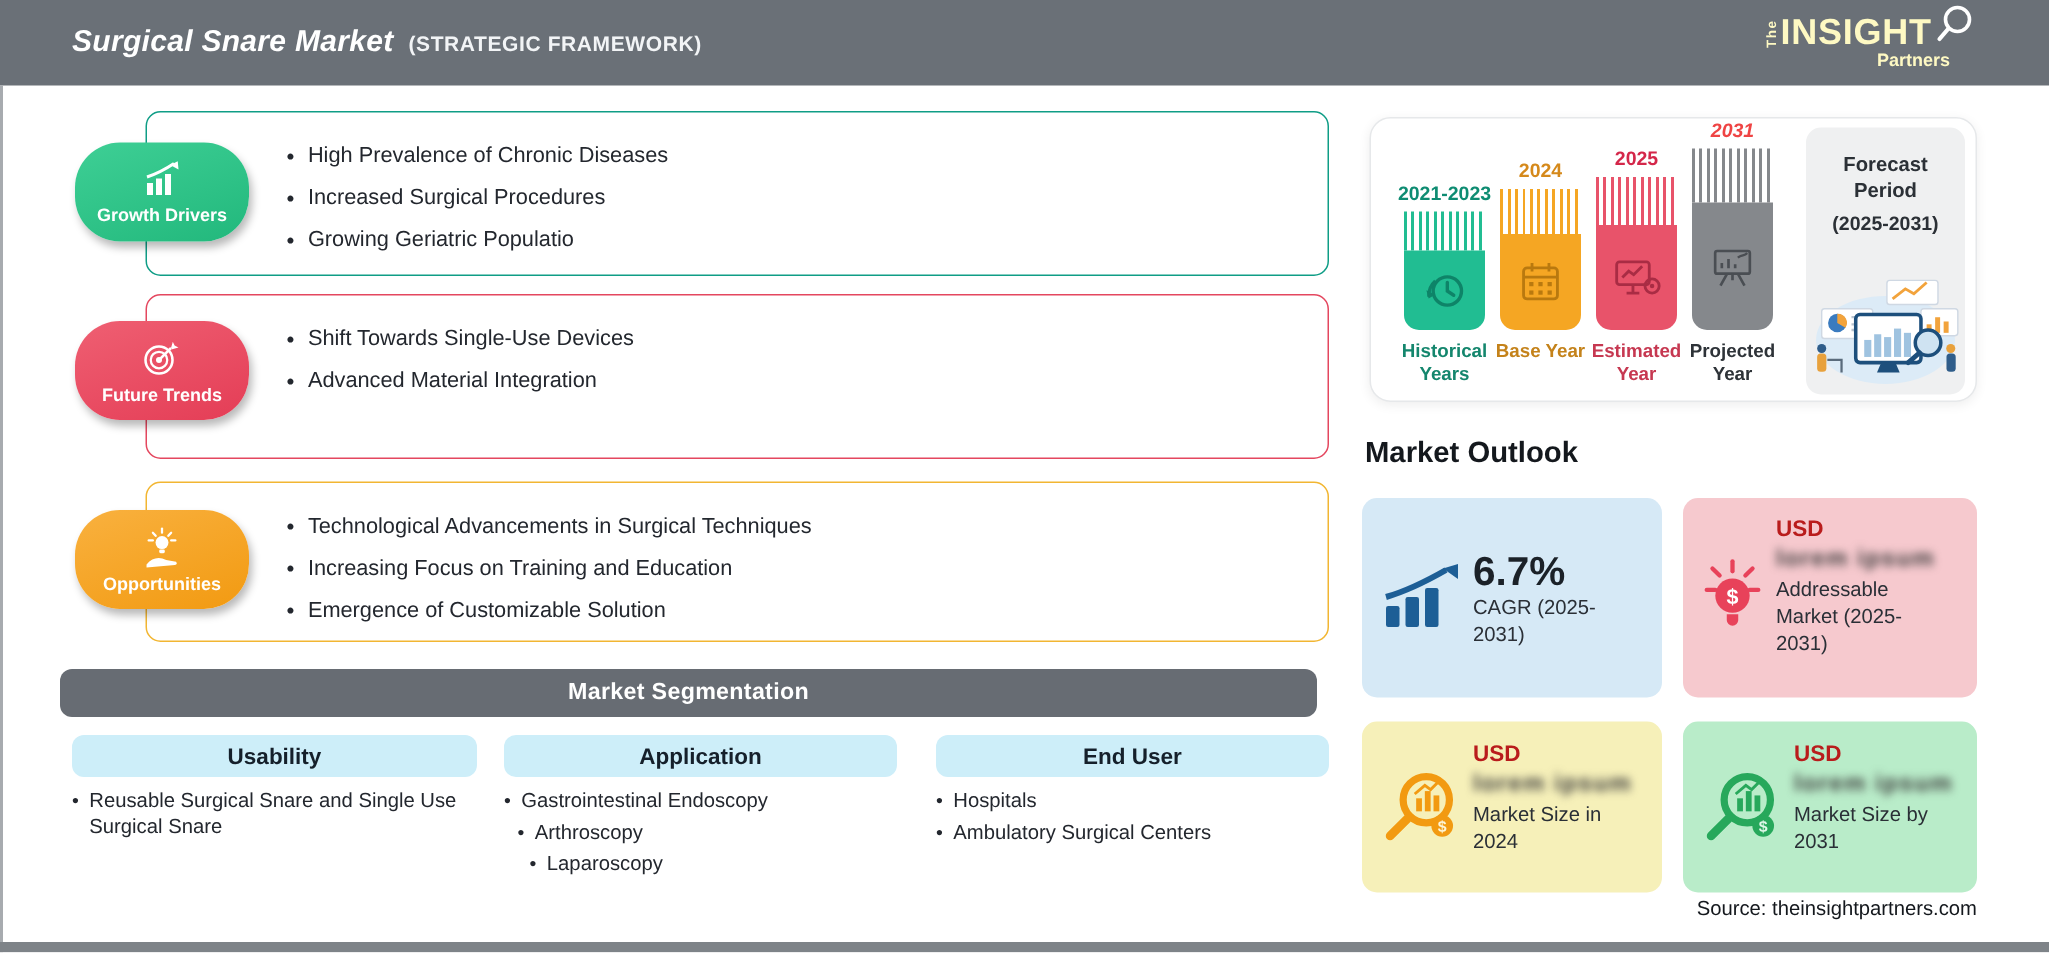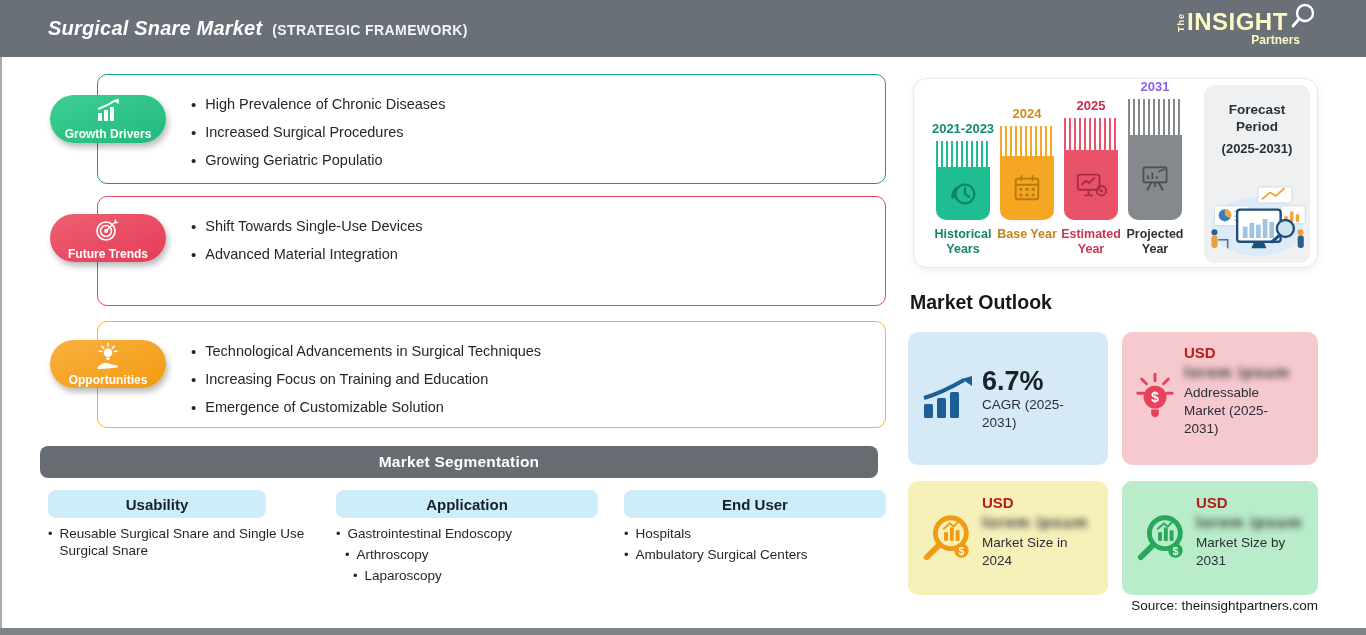--- a/index.html
+++ b/index.html
@@ -29,40 +29,40 @@
   .bottom-strip { position:absolute; left:0; bottom:0; width:1366px; height:7px; background:#7e8388; }
   
   .sec { position:absolute; left:97px; width:789px; border-radius:10px; background:#fff; }
   .sec-green  { top:74px;  height:110px; border:1.4px solid #0f9d86; }
   .sec-red    { top:196px; height:110px; border:1.4px solid #e4475f; }
   .sec-orange { top:321px; height:107px; border:1.4px solid #f2b632; }
   .bullets { position:absolute; left:93px; top:21px; list-style:none; display:flex; flex-direction:column; gap:11px; }
   .bullets li { display:flex; gap:9px; font-size:14.5px; color:#23272e; line-height:17px; }
   .bullets .dot { font-size:15px; color:#23272e; }
   .pill {
-    position:absolute; left:50px; width:116px; height:48px; border-radius:30px;
+    position:absolute; left:50px; width:116px; height:66px; border-radius:30px;
     display:flex; flex-direction:column; align-items:center; justify-content:center; gap:2px;
     box-shadow:2px 4px 6px rgba(0,0,0,.28); z-index:3;
   }
   .pill-green  { top:95px;  background:linear-gradient(160deg,#3ecf95,#22b87c); }
   .pill-red    { top:214px; background:linear-gradient(160deg,#ef5f72,#e43d56); }
   .pill-orange { top:340px; background:linear-gradient(160deg,#f9b13f,#f29a11); }
   .pill-label { color:#ffffff; font-size:12px; font-weight:700; }
   
   .seg-bar {
     position:absolute; left:40px; top:446px; width:838px; height:32px;
     background:#676c73; border-radius:8px; display:flex; align-items:center; justify-content:center;
     color:#ffffff; font-size:15.5px; font-weight:700; letter-spacing:.2px;
   }
   .seg-head {
     position:absolute; top:490px; height:28px; background:#cdeef9; border-radius:8px;
     display:flex; align-items:center; justify-content:center;
     color:#15202b; font-size:15px; font-weight:700;
   }
-  .seg-head-usability   { left:48px;  width:218px; }
+  .seg-head-usability   { left:48px;  width:270px; }
   .seg-head-application { left:336px; width:262px; }
   .seg-head-enduser     { left:624px; width:262px; }
   .seg-list { position:absolute; top:525px; list-style:none; display:flex; flex-direction:column; gap:4px; }
   .seg-list-usability   { left:48px;  width:262px; }
   .seg-list-application { left:336px; width:262px; }
   .seg-list-enduser     { left:624px; width:262px; }
   .seg-list li { display:flex; gap:7px; font-size:13.5px; color:#23272e; line-height:17px; }
   .seg-list .dot { font-size:13px; }
   .seg-list li.ind1 { margin-left:9px; }
   .seg-list li.ind2 { margin-left:17px; }
@@ -82,21 +82,21 @@
   .s-orange { height:30px; background:repeating-linear-gradient(90deg,#f5a623 0 2px,#ffffff 2px 5px); }
   .s-red    { height:32px; background:repeating-linear-gradient(90deg,#e8536a 0 2px,#ffffff 2px 5px); }
   .s-gray   { height:36px; background:repeating-linear-gradient(90deg,#85888c 0 2px,#ffffff 2px 5px); }
   .b-teal   { height:53px; background:#21bd92; }
   .b-orange { height:64px; background:#f5a623; }
   .b-red    { height:70px; background:#e8536a; }
   .b-gray   { height:85px; background:#85888c; }
   .c-teal   { color:#0e8c72; }  .c2-teal   { color:#14866d; }
   .c-orange { color:#d5891b; }  .c2-orange { color:#c4821a; }
   .c-red    { color:#d4274a; }  .c2-red    { color:#c63851; }
-  .c-gray   { color:#8b5cf6; }  .c2-gray   { color:#2e3338; }
+  .c-gray   { color:#ef4444;font-style:italic; }  .c2-gray   { color:#2e3338; }
   .fpanel {
     position:absolute; right:7px; top:6px; width:106px; height:178px;
     background:#eff0f1; border-radius:10px; text-align:center; padding-top:16px;
   }
   .fp-line { font-size:13.5px; font-weight:800; color:#2b3publisher; color:#2b3036; line-height:17px; }
   .fp-range { font-size:13px; font-weight:700; color:#2b3036; margin-top:6px; }
   .fp-illus { position:absolute; left:1px; bottom:4px; }
   
   .mo-head { position:absolute; left:910px; top:291px; font-size:19.5px; font-weight:800; color:#14181d; }
   .ocard { position:absolute; border-radius:10px; display:flex; align-items:center; padding:0 10px 0 12px; gap:8px; }

